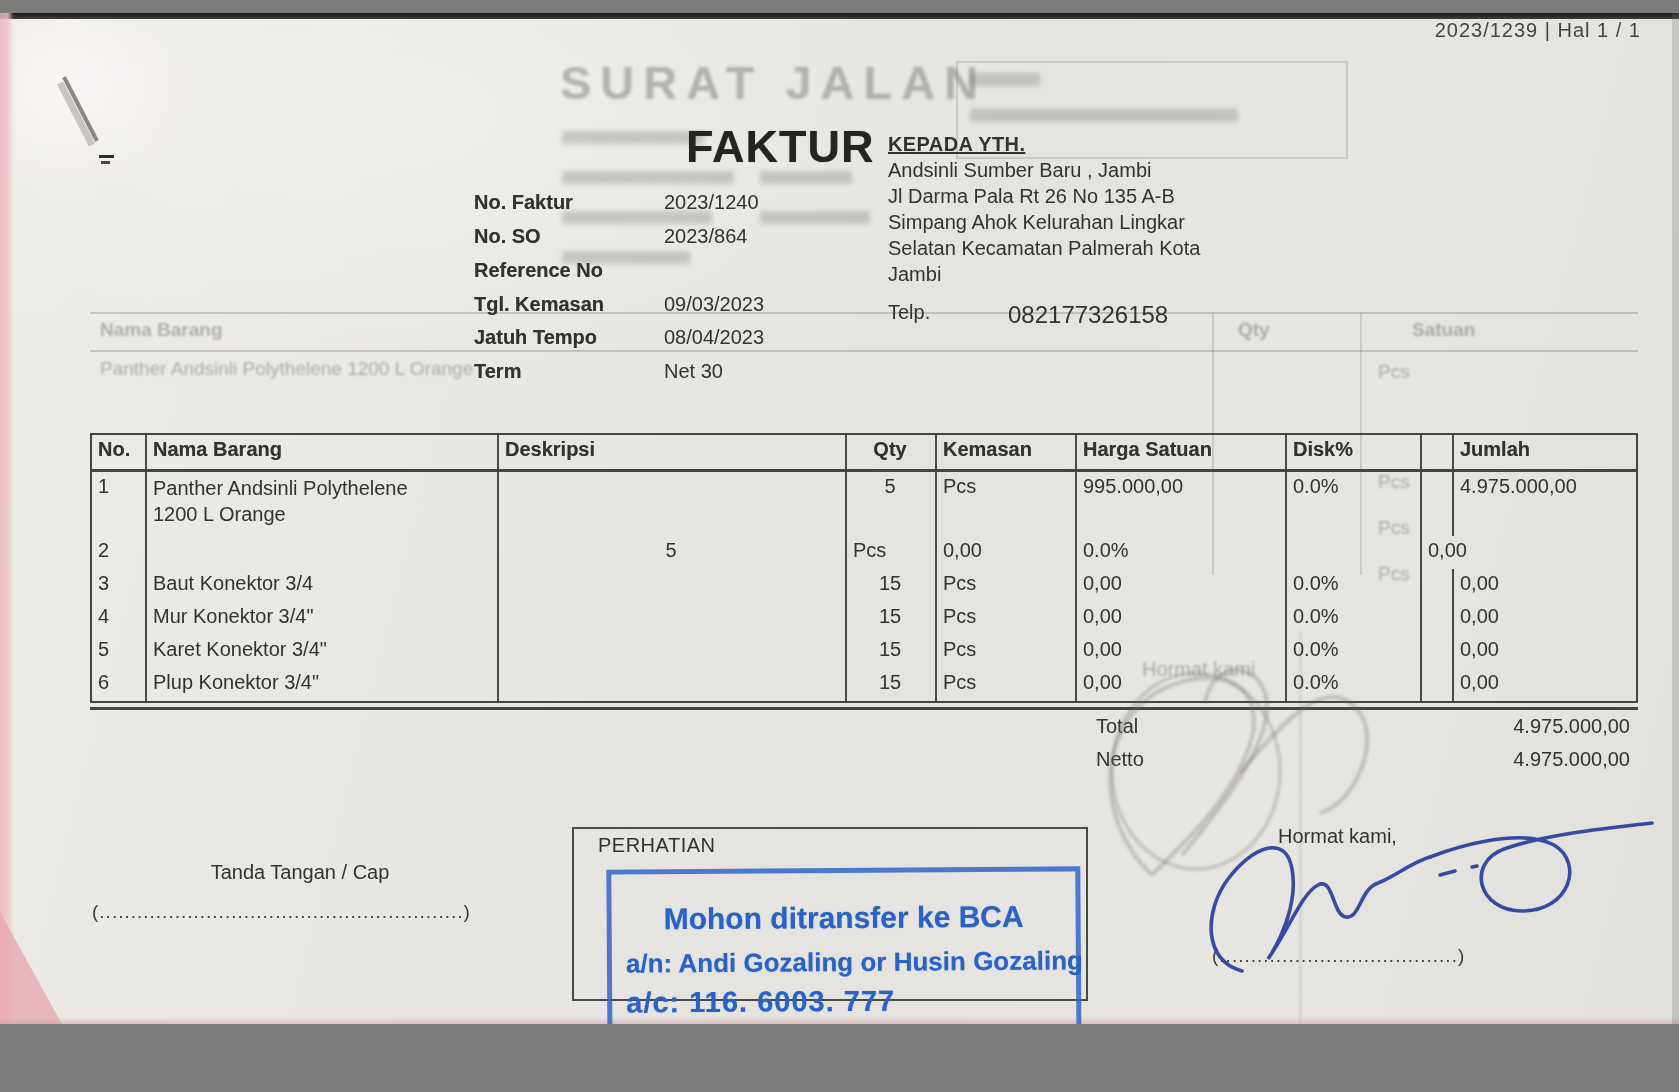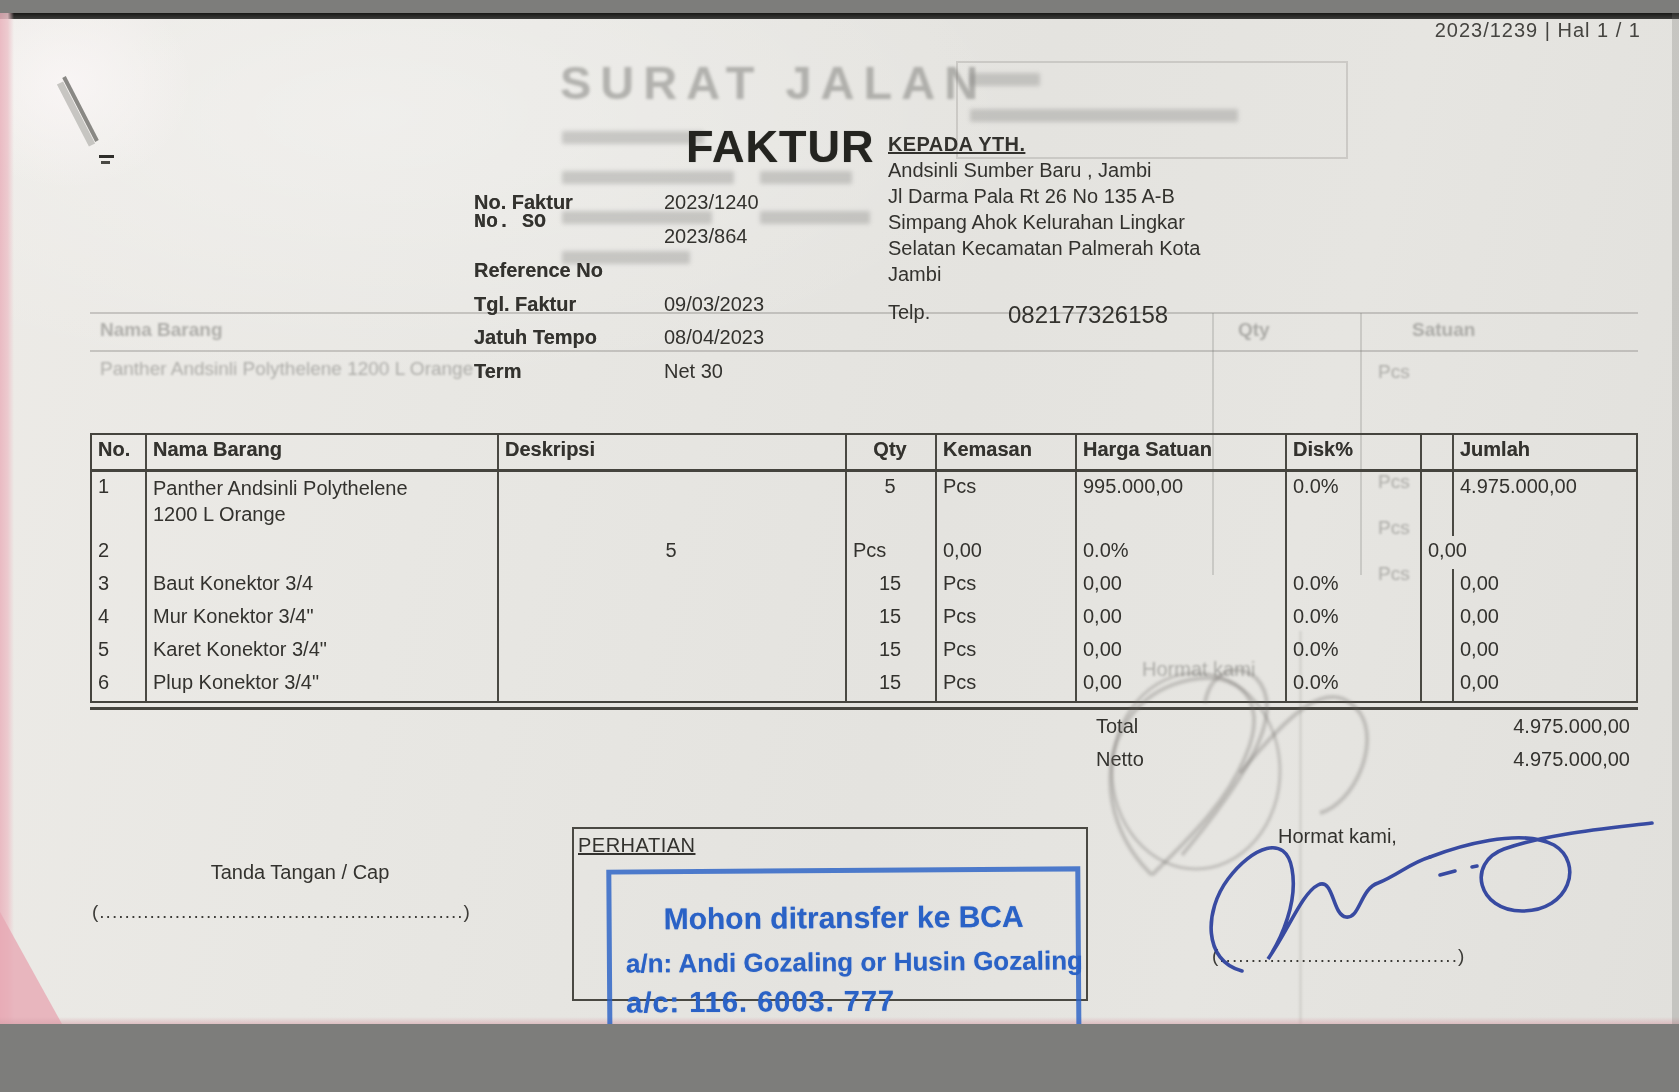--- a/index.html
+++ b/index.html
@@ -61,21 +61,21 @@
 
   
   .terb-box { left:90px; top:703px; width:848px; height:100px; border:3px solid #45443e; }
   .terb-label { left:8px; top:6px; font-size:20px; letter-spacing:.5px; }
   .terb-text { left:8px; top:52px; font-size:20px; white-space:nowrap; }
 
   
   .sign-left { left:140px; width:320px; text-align:center; font-size:20px; white-space:nowrap; }
   .dots { font-size:19px; letter-spacing:1px; color:#3c3b37; white-space:nowrap; }
   .perhatian-box { left:572px; top:814px; width:516px; height:174px; border:2px solid #4a4943; z-index:1; }
-  .perhatian-label { left:4px; top:5px; font-size:20px; letter-spacing:.5px;text-decoration:underline; }
+  .perhatian-label { left:24px; top:5px; font-size:20px; letter-spacing:.5px; }
   .hormat { left:1278px; top:812px; font-size:20px; }
 
   
   .stamp { left:607px; top:855px; width:474px; height:208px; border:5px solid rgba(42,98,198,.82);
     z-index:5; transform:rotate(-.4deg); color:#2a62c6; text-shadow:0 0 1px rgba(42,98,198,.55); }
   .stamp-l1 { left:0; right:0; top:28px; text-align:center; font-size:30px; font-weight:800; }
   .stamp-l2 { left:14px; top:74px; font-size:26px; font-weight:700; white-space:nowrap; }
   .stamp-l3 { left:14px; top:112px; font-size:29px; font-weight:800; letter-spacing:1px; }
   .stamp-l4 { left:0; right:0; top:156px; text-align:center; font-size:28px; font-weight:600; opacity:.92; }
 
@@ -121,25 +121,25 @@
   <div class="abs recip" style="top:146px;">Andsinli Sumber Baru , Jambi</div>
   <div class="abs recip" style="top:172px;">Jl Darma Pala Rt 26 No 135 A-B</div>
   <div class="abs recip" style="top:198px;">Simpang Ahok Kelurahan Lingkar</div>
   <div class="abs recip" style="top:224px;">Selatan Kecamatan Palmerah Kota</div>
   <div class="abs recip" style="top:250px;">Jambi</div>
   <div class="abs recip" style="top:288px;">Telp.</div>
   <div class="abs" style="left:1008px; top:288px; font-size:24px;">082177326158</div>
 
   <div class="abs fld-label" style="top:178px;">No. Faktur</div>
   <div class="abs fld-value" style="top:178px;">2023/1240</div>
-  <div class="abs fld-label" style="top:197px;font-family:Liberation Mono, monospace;">No. SO</div>
+  <div class="abs fld-label" style="top:212px;">No. SO</div>
   <div class="abs fld-value" style="top:212px;">2023/864</div>
   <div class="abs fld-label" style="top:246px;">Reference No</div>
   <div class="abs fld-value" style="top:246px;"></div>
-  <div class="abs fld-label" style="top:280px;">Tgl. Faktur</div>
+  <div class="abs fld-label" style="top:280px;">Tgl. Kemasan</div>
   <div class="abs fld-value" style="top:280px;">09/03/2023</div>
   <div class="abs fld-label" style="top:313px;">Jatuh Tempo</div>
   <div class="abs fld-value" style="top:313px;">08/04/2023</div>
   <div class="abs fld-label" style="top:347px;">Term</div>
   <div class="abs fld-value" style="top:347px;">Net 30</div>
 
   <div class="abs tbl">
     <div class="thead">
       <div class="cell c-no">No.</div>
       <div class="cell c-nama">Nama Barang</div>

